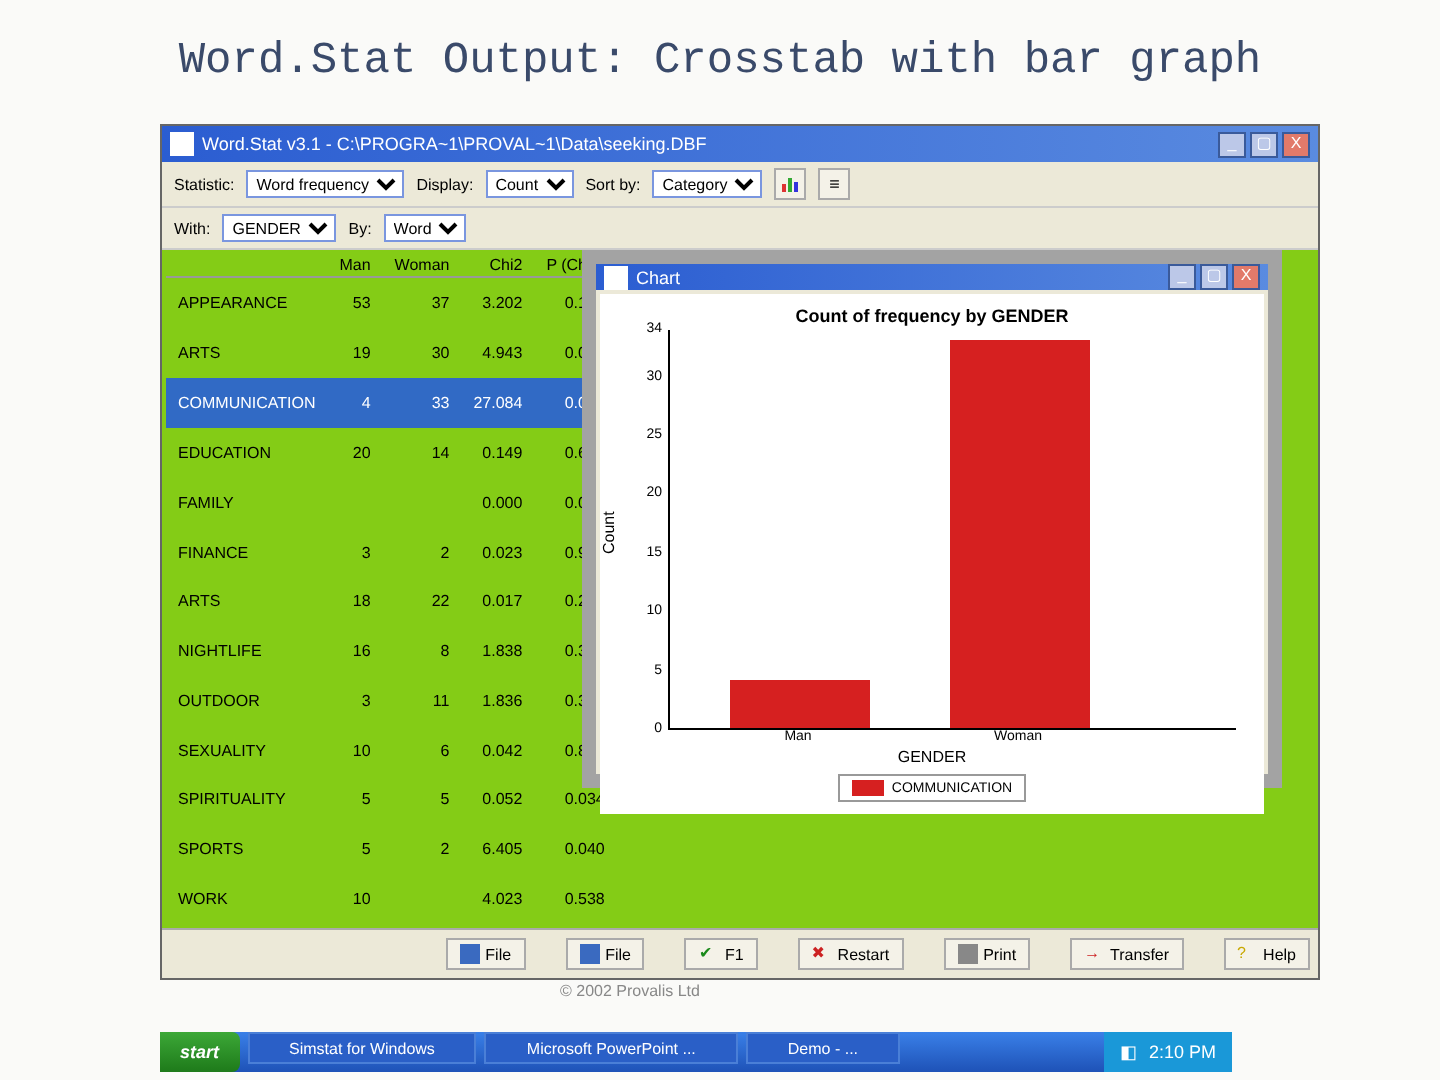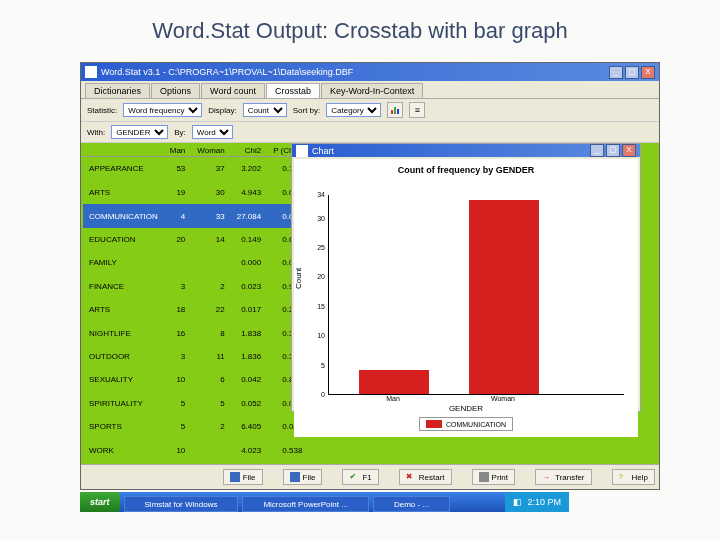--- a/index.html
+++ b/index.html
@@ -1,17 +1,17 @@
 <!DOCTYPE html>
 <html><head>
 <meta charset="utf-8">
 <style>
   * { box-sizing: border-box; margin: 0; padding: 0; }
   body { font-family: Tahoma, Arial, sans-serif; font-size: 9px; background: #fafaf8; width: 720px; height: 540px; overflow: hidden; position: relative; }
-  .slide-title { font-family: Liberation Sans, sans-serif; font-size: 22px; color: #3a4a6a; text-align: center; padding: 18px 0 8px; }
+  .slide-title { font-family: Liberation Mono, monospace; font-size: 22px; color: #3a4a6a; text-align: center; padding: 18px 0 8px; }
   .app-window { position: absolute; top: 62px; left: 80px; width: 580px; height: 428px; border: 1px solid #666; background: #ece9d8; display: flex; flex-direction: column; }
   .titlebar { height: 18px; background: linear-gradient(to right, #2b5dd1, #5a8be0); color: #fff; display: flex; align-items: center; padding: 0 4px; font-size: 9px; }
   .titlebar .icon { width: 12px; height: 12px; background: #fff; margin-right: 4px; }
   .titlebar .title { flex: 1; }
   .win-btns { display: flex; gap: 2px; }
   .win-btn { width: 14px; height: 13px; background: #bcc8e8; border: 1px solid #3a5a9a; font-size: 8px; text-align: center; line-height: 10px; cursor: pointer; }
   .win-btn.close { background: #e27a6a; }
   .tabs { display: flex; background: #ece9d8; border-bottom: 1px solid #aaa; padding: 2px 4px 0; gap: 1px; }
   .tab { padding: 2px 8px; font-size: 9px; background: #e4e0d0; border: 1px solid #aaa; border-bottom: none; cursor: pointer; }
   .tab.active { background: #fdfcfa; }
@@ -19,38 +19,38 @@
   .toolbar label { font-size: 8px; }
   .toolbar select { font-size: 8px; height: 14px; border: 1px solid #7a96df; background: #fff; }
   .icon-btn { width: 16px; height: 16px; border: 1px solid #aaa; background: #f4f2e8; cursor: pointer; display: flex; align-items: center; justify-content: center; }
   .content { flex: 1; display: flex; background: #84cc16; position: relative; overflow: hidden; }
   .data-table { font-size: 8px; border-collapse: collapse; margin: 2px; }
   .data-table th { text-align: right; padding: 1px 6px; font-weight: normal; border-bottom: 1px solid #999; }
   .data-table th:first-child { text-align: left; }
   .data-table td { padding: 1px 6px; text-align: right; }
   .data-table td:first-child { text-align: left; }
   .data-table tr.sel td { background: #316ac5; color: #fff; }
-  .chart-window { position: absolute; left: 210px; top: 0px; width: 350px; height: 269px; border: 1px solid #a3a3a3; background: #ece9d8; display: flex; flex-direction: column; }
+  .chart-window { position: absolute; left: 210px; top: 0px; width: 350px; height: 269px; border: 7px solid #a3a3a3; background: #ece9d8; display: flex; flex-direction: column; }
   .chart-opts { display: flex; gap: 12px; padding: 3px 8px; font-size: 8px; align-items: center; }
   .chart-opts input { vertical-align: middle; }
   .chart-area { flex: 1; background: #fff; margin: 2px; position: relative; padding: 6px; }
-  .chart-title { text-align: center; font-size: 9px; font-weight: bold; margin-bottom: 20px; }
+  .chart-title { text-align: center; font-size: 9px; font-weight: bold; margin-bottom: 2px; }
   .plot { position: relative; height: 200px; margin-left: 28px; margin-right: 8px; border-left: 1px solid #000; border-bottom: 1px solid #000; display: flex; align-items: flex-end; gap: 40px; padding: 0 30px; }
   .bar { width: 70px; background: #d62020; }
   .ylab { position: absolute; left: 0; transform: rotate(-90deg); transform-origin: left top; font-size: 8px; top: 130px; }
   .ytick { position: absolute; left: -24px; font-size: 7px; width: 20px; text-align: right; }
   .xaxis { display: flex; margin-left: 28px; margin-right: 8px; padding: 0 30px; gap: 40px; }
   .xlab { width: 70px; text-align: center; font-size: 7px; }
   .xaxis-title { text-align: center; font-size: 8px; margin-top: 2px; }
   .legend { margin: 4px auto 0; border: 1px solid #999; padding: 2px 6px; font-size: 7px; width: fit-content; display: flex; align-items: center; gap: 4px; }
   .legend-sw { width: 16px; height: 8px; background: #d62020; display: inline-block; }
   .footer-btns { display: flex; justify-content: flex-end; gap: 20px; padding: 4px; background: #ece9d8; border-top: 1px solid #aaa; }
   .fbtn { display: flex; align-items: center; gap: 3px; padding: 2px 6px; border: 1px solid #aaa; background: #f4f2e8; font-size: 8px; cursor: pointer; }
   .fbtn .fi { width: 10px; height: 10px; }
-  .taskbar { position: absolute; bottom: 28px; left: 80px; width: 489px; height: 20px; background: linear-gradient(to bottom, #3a80e8, #1e52b7); display: flex; align-items: flex-end; font-size: 9px; color: #fff; }
+  .taskbar { position: absolute; bottom: 4px; left: 80px; width: 536px; height: 20px; background: linear-gradient(to bottom, #3a80e8, #1e52b7); display: flex; align-items: flex-start; font-size: 9px; color: #fff; }
   .start { background: linear-gradient(to bottom, #3ca837, #1e7a1a); height: 100%; padding: 0 10px; display: flex; align-items: center; font-style: italic; font-weight: bold; border-radius: 0 4px 4px 0; cursor: pointer; }
   .task { margin-left: 4px; height: 16px; padding: 0 20px; background: #2a5fc7; border: 1px solid #4a7fd7; display: flex; align-items: center; font-size: 8px; cursor: pointer; }
   .tray { margin-left: auto; background: #1a98d8; height: 100%; padding: 0 8px; display: flex; align-items: center; gap: 6px; }
   .footer-note { position: absolute; bottom: 40px; left: 280px; font-size: 8px; color: #888; margin-top: 16px; }
 </style>
 </head>
 <body>
 
 <div class="slide-title">Word.Stat Output:  Crosstab with bar graph</div>
 
@@ -58,27 +58,20 @@
   <div class="titlebar">
     <span class="icon"></span>
     <span class="title">Word.Stat v3.1 - C:\PROGRA~1\PROVAL~1\Data\seeking.DBF</span>
     <div class="win-btns">
       <div class="win-btn">_</div>
       <div class="win-btn">▢</div>
       <div class="win-btn close">X</div>
     </div>
   </div>
 
-  <div class="tabs" id="tabs">
-      <div class="tab">Dictionaries</div>
-      <div class="tab">Options</div>
-      <div class="tab">Word count</div>
-      <div class="tab active">Crosstab</div>
-      <div class="tab">Key-Word-In-Context</div>
-    </div>
 
   <div class="toolbar">
     <label>Statistic:</label>
     <select><option>Word frequency</option></select>
     <label>Display:</label>
     <select><option>Count</option></select>
     <label>Sort by:</label>
     <select><option>Category</option></select>
     <div class="icon-btn">
         <svg width="10" height="10">

